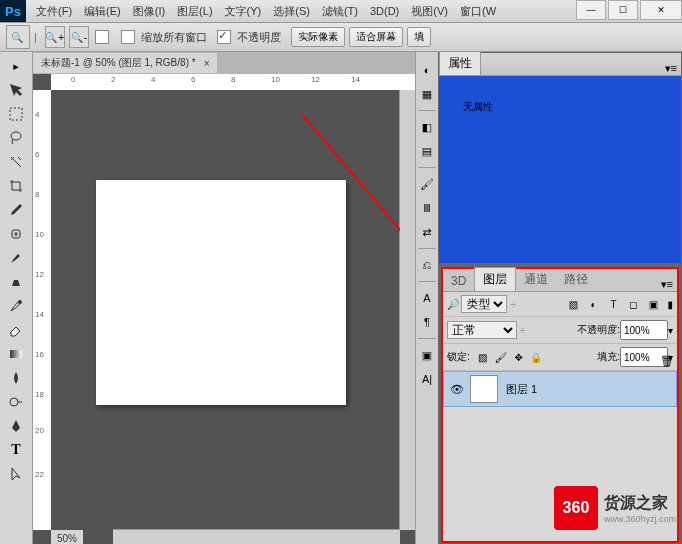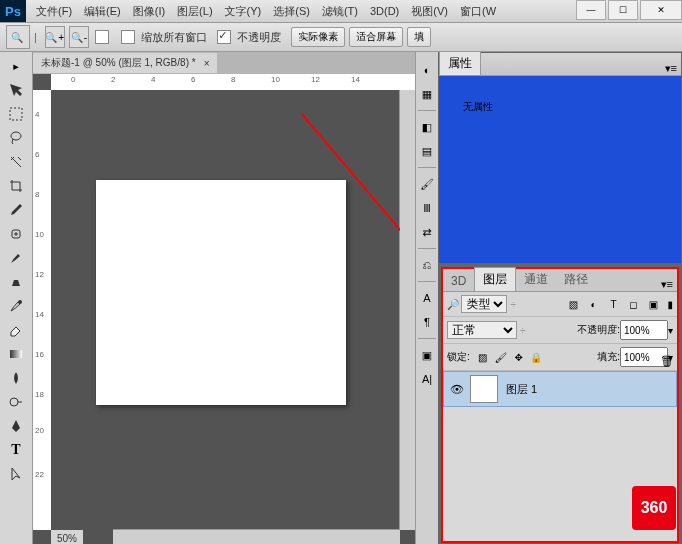--- a/index.html
+++ b/index.html
@@ -343,13 +343,17 @@
           <span class="layer-name">图层 1</span>
         </div>
       </div>
     </div>
   </div>
 
 </div>
 
 <div class="watermark">
   <div class="wm-badge">360</div>
+  <div class="wm-text">
+    <span class="l1">货源之家</span>
+    <span class="l2">www.360hyzj.com</span>
+  </div>
 </div>
 
 </body></html>

